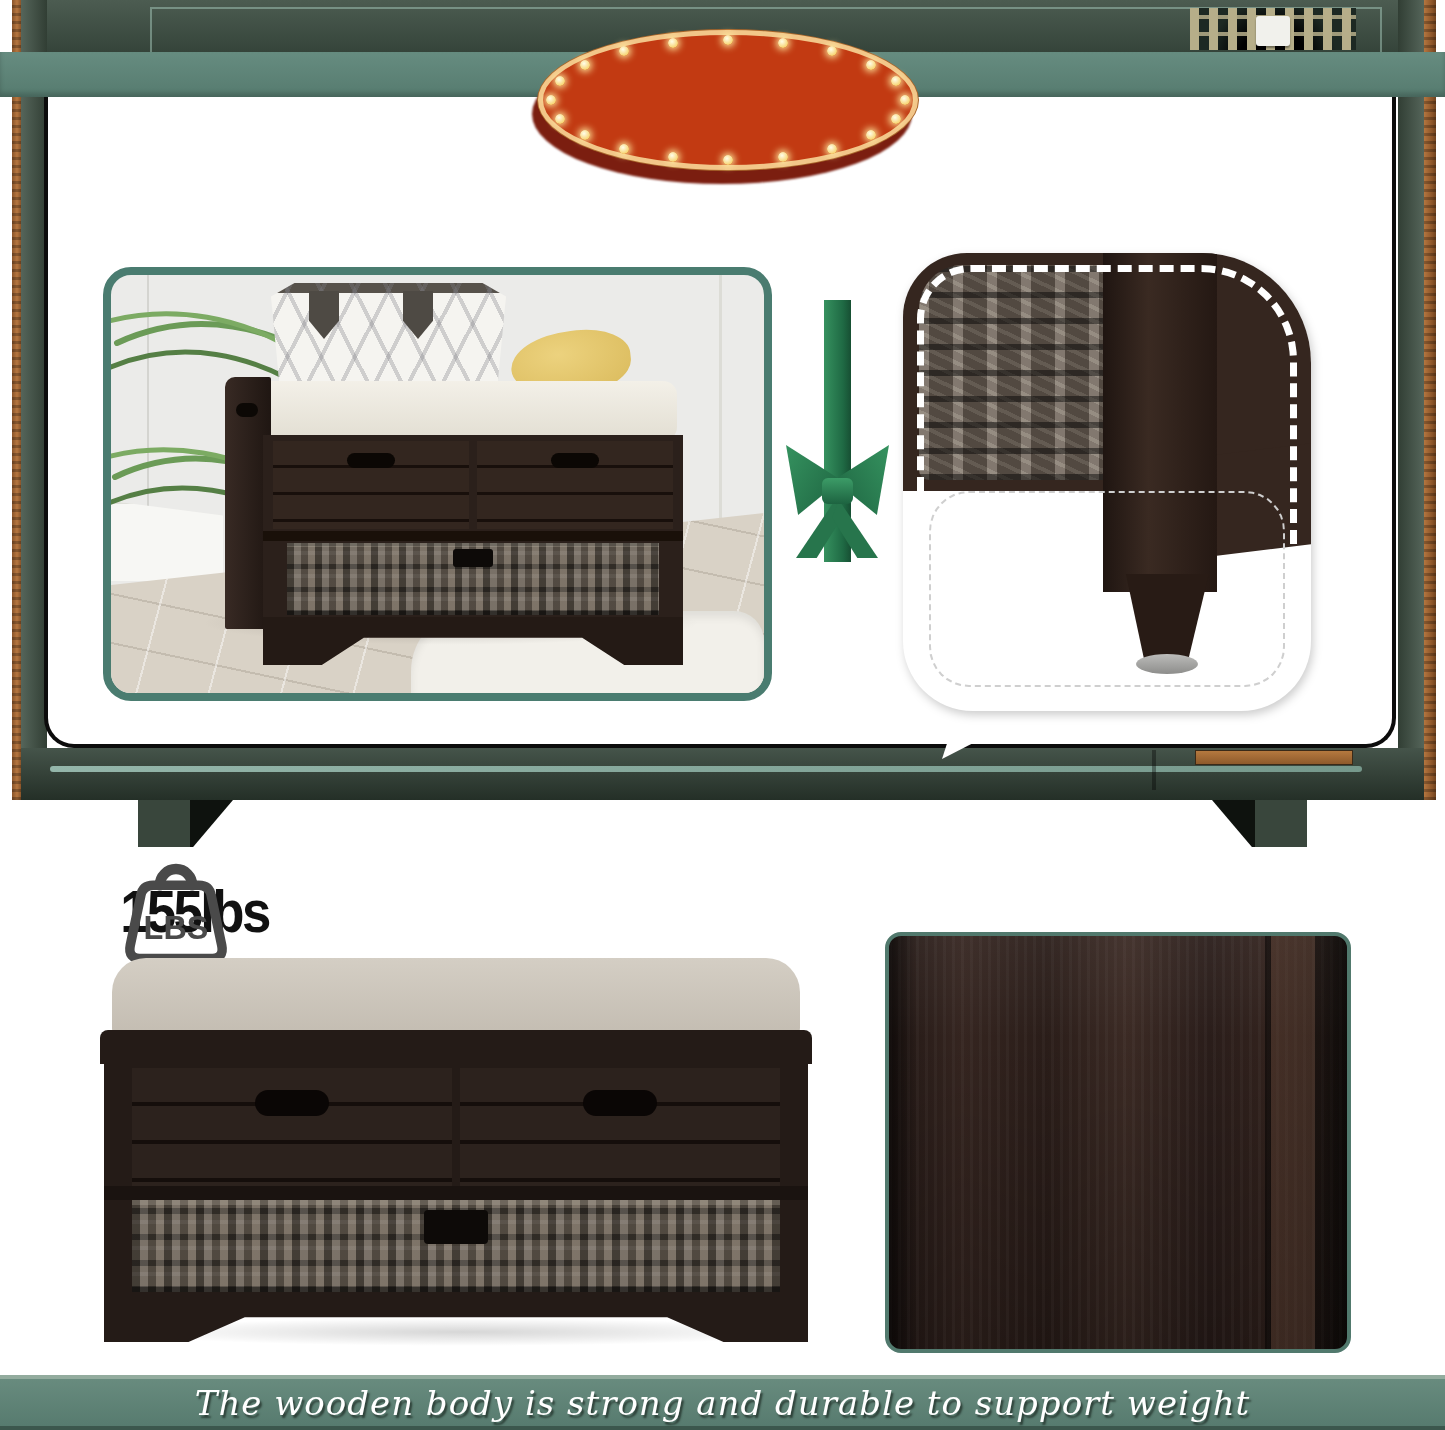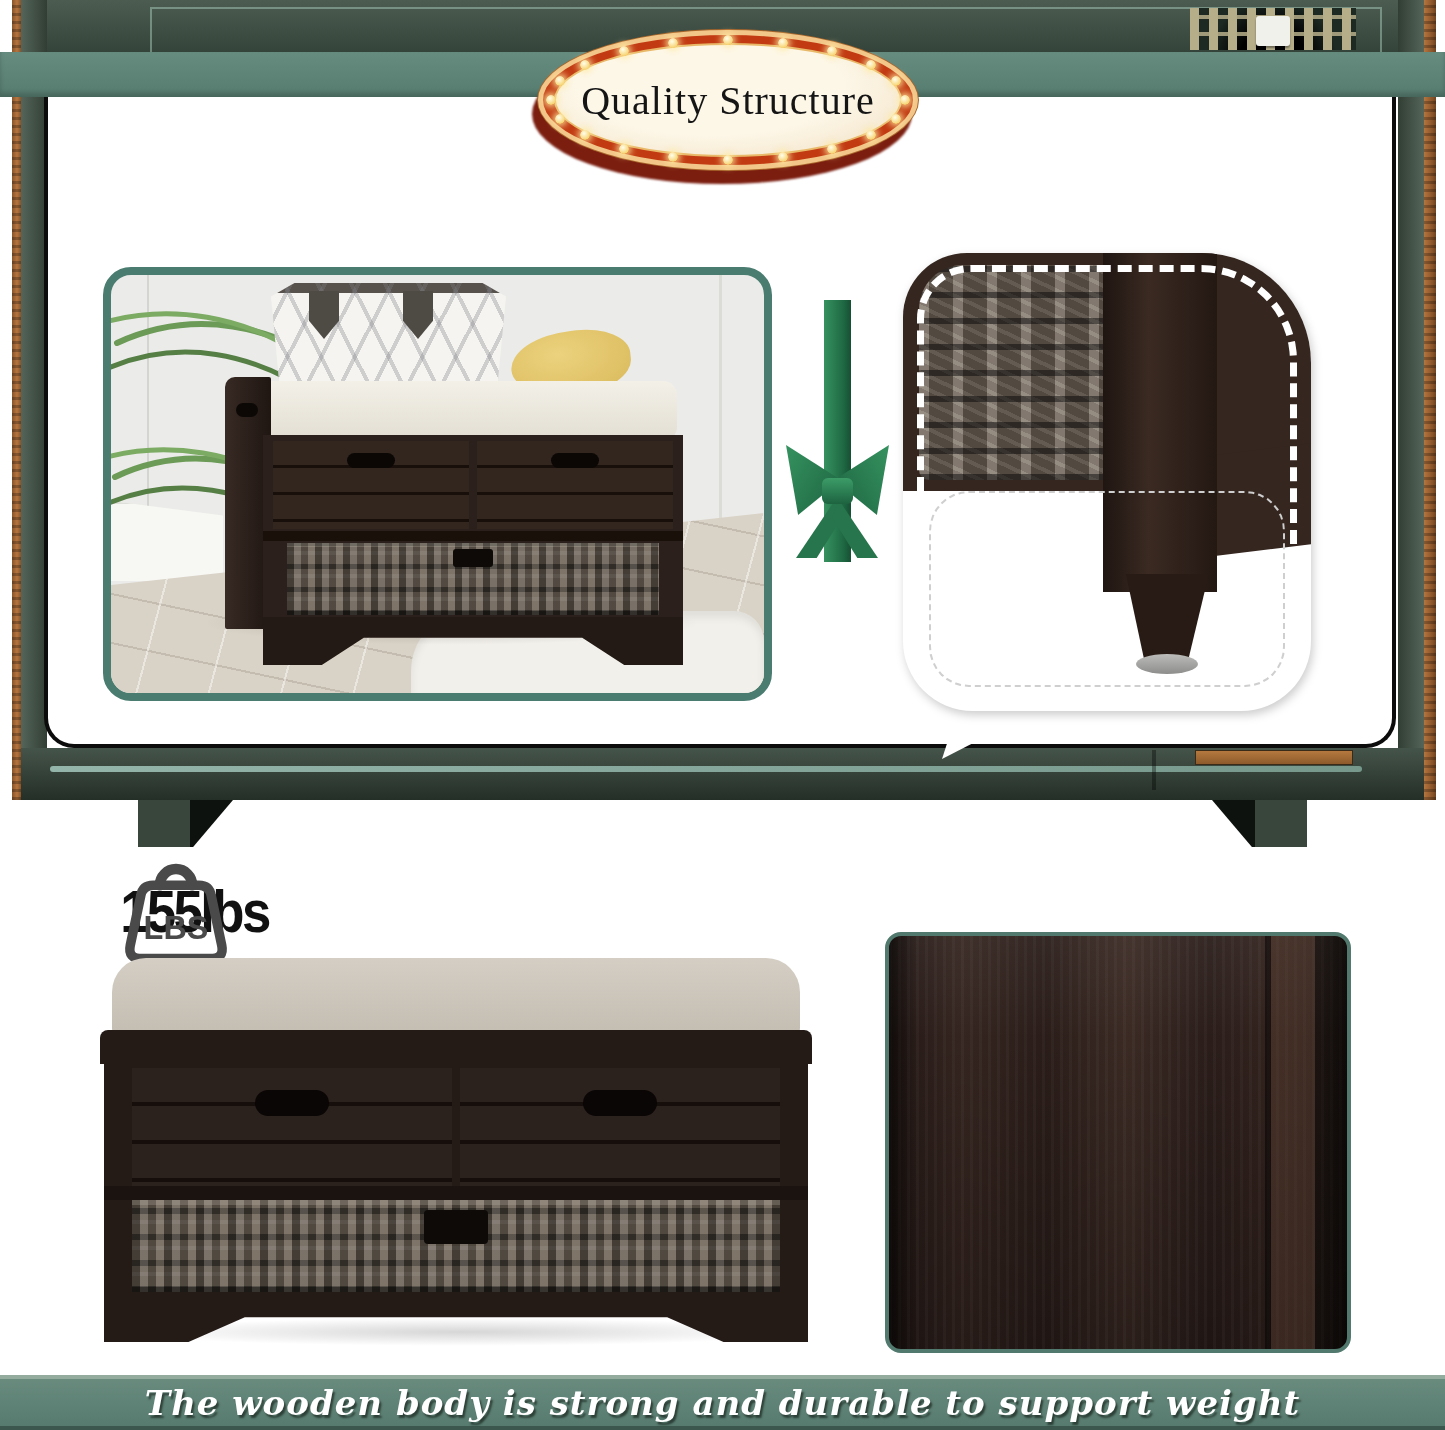--- a/index.html
+++ b/index.html
@@ -178,21 +178,21 @@
       linear-gradient(90deg,transparent 0 82%,rgba(0,0,0,.5) 82% 83.5%,rgba(92,64,50,.4) 83.5% 93%,rgba(0,0,0,.35) 93% 100%),
       repeating-linear-gradient(90deg,rgba(255,255,255,.03) 0 3px,transparent 3px 9px),
       linear-gradient(180deg,rgba(255,255,255,.05),transparent 25%,rgba(0,0,0,.28)),
       linear-gradient(90deg,#231815 0%,#352520 16%,#2a1d19 34%,#3b2a24 52%,#2a1d1a 70%,#33231e 84%,#241a16 100%);}
 
   
   .footer{left:0;top:1375px;width:1445px;height:55px;z-index:6;
     background:linear-gradient(180deg,#688b7e,#577b6f);
     border-top:4px solid #93ac9e;border-bottom:4px solid #3c574d;
     display:flex;align-items:center;justify-content:center;}
-  .footer-text{position:static;font-style:italic;font-weight:bold;font-size:34px;color:#ffffff;
+  .footer-text{position:static;font-style:italic;font-weight:normal;font-size:34px;color:#ffffff;
     letter-spacing:1px;text-shadow:2px 3px 2px rgba(20,30,25,.65);font-family:"DejaVu Serif",serif;}
 </style>
 </head>
 <body>
 
 <div id="canvas">
 
   <div class="bezel-top"></div>
   <div class="bezel-top-line"></div>
   <div class="speaker">
@@ -207,23 +207,20 @@
   <div class="bezel-bottom"></div>
   <div class="bezel-bottom-highlight"></div>
   <div class="bezel-wood-inset"></div>
   <div class="bezel-notch"></div>
   <div class="leg-left"></div>
   <div class="leg-right"></div>
 
   <div class="badge">
     <div class="badge-shadow"></div>
     <div class="badge-ring"></div>
-    <div class="badge-face">
-      <span class="badge-label">Quality Structure</span>
-    </div>
   <span class="bulb" style="left: 362px; top: 65px;"></span>
       <span class="bulb" style="left: 353.337px; top: 83.541px;"></span>
       <span class="bulb" style="left: 328.196px; top: 100.267px;"></span>
       <span class="bulb" style="left: 289.038px; top: 113.541px;"></span>
       <span class="bulb" style="left: 239.696px; top: 122.063px;"></span>
       <span class="bulb" style="left: 185px; top: 125px;"></span>
       <span class="bulb" style="left: 130.304px; top: 122.063px;"></span>
       <span class="bulb" style="left: 80.962px; top: 113.541px;"></span>
       <span class="bulb" style="left: 41.804px; top: 100.267px;"></span>
       <span class="bulb" style="left: 16.663px; top: 83.541px;"></span>

